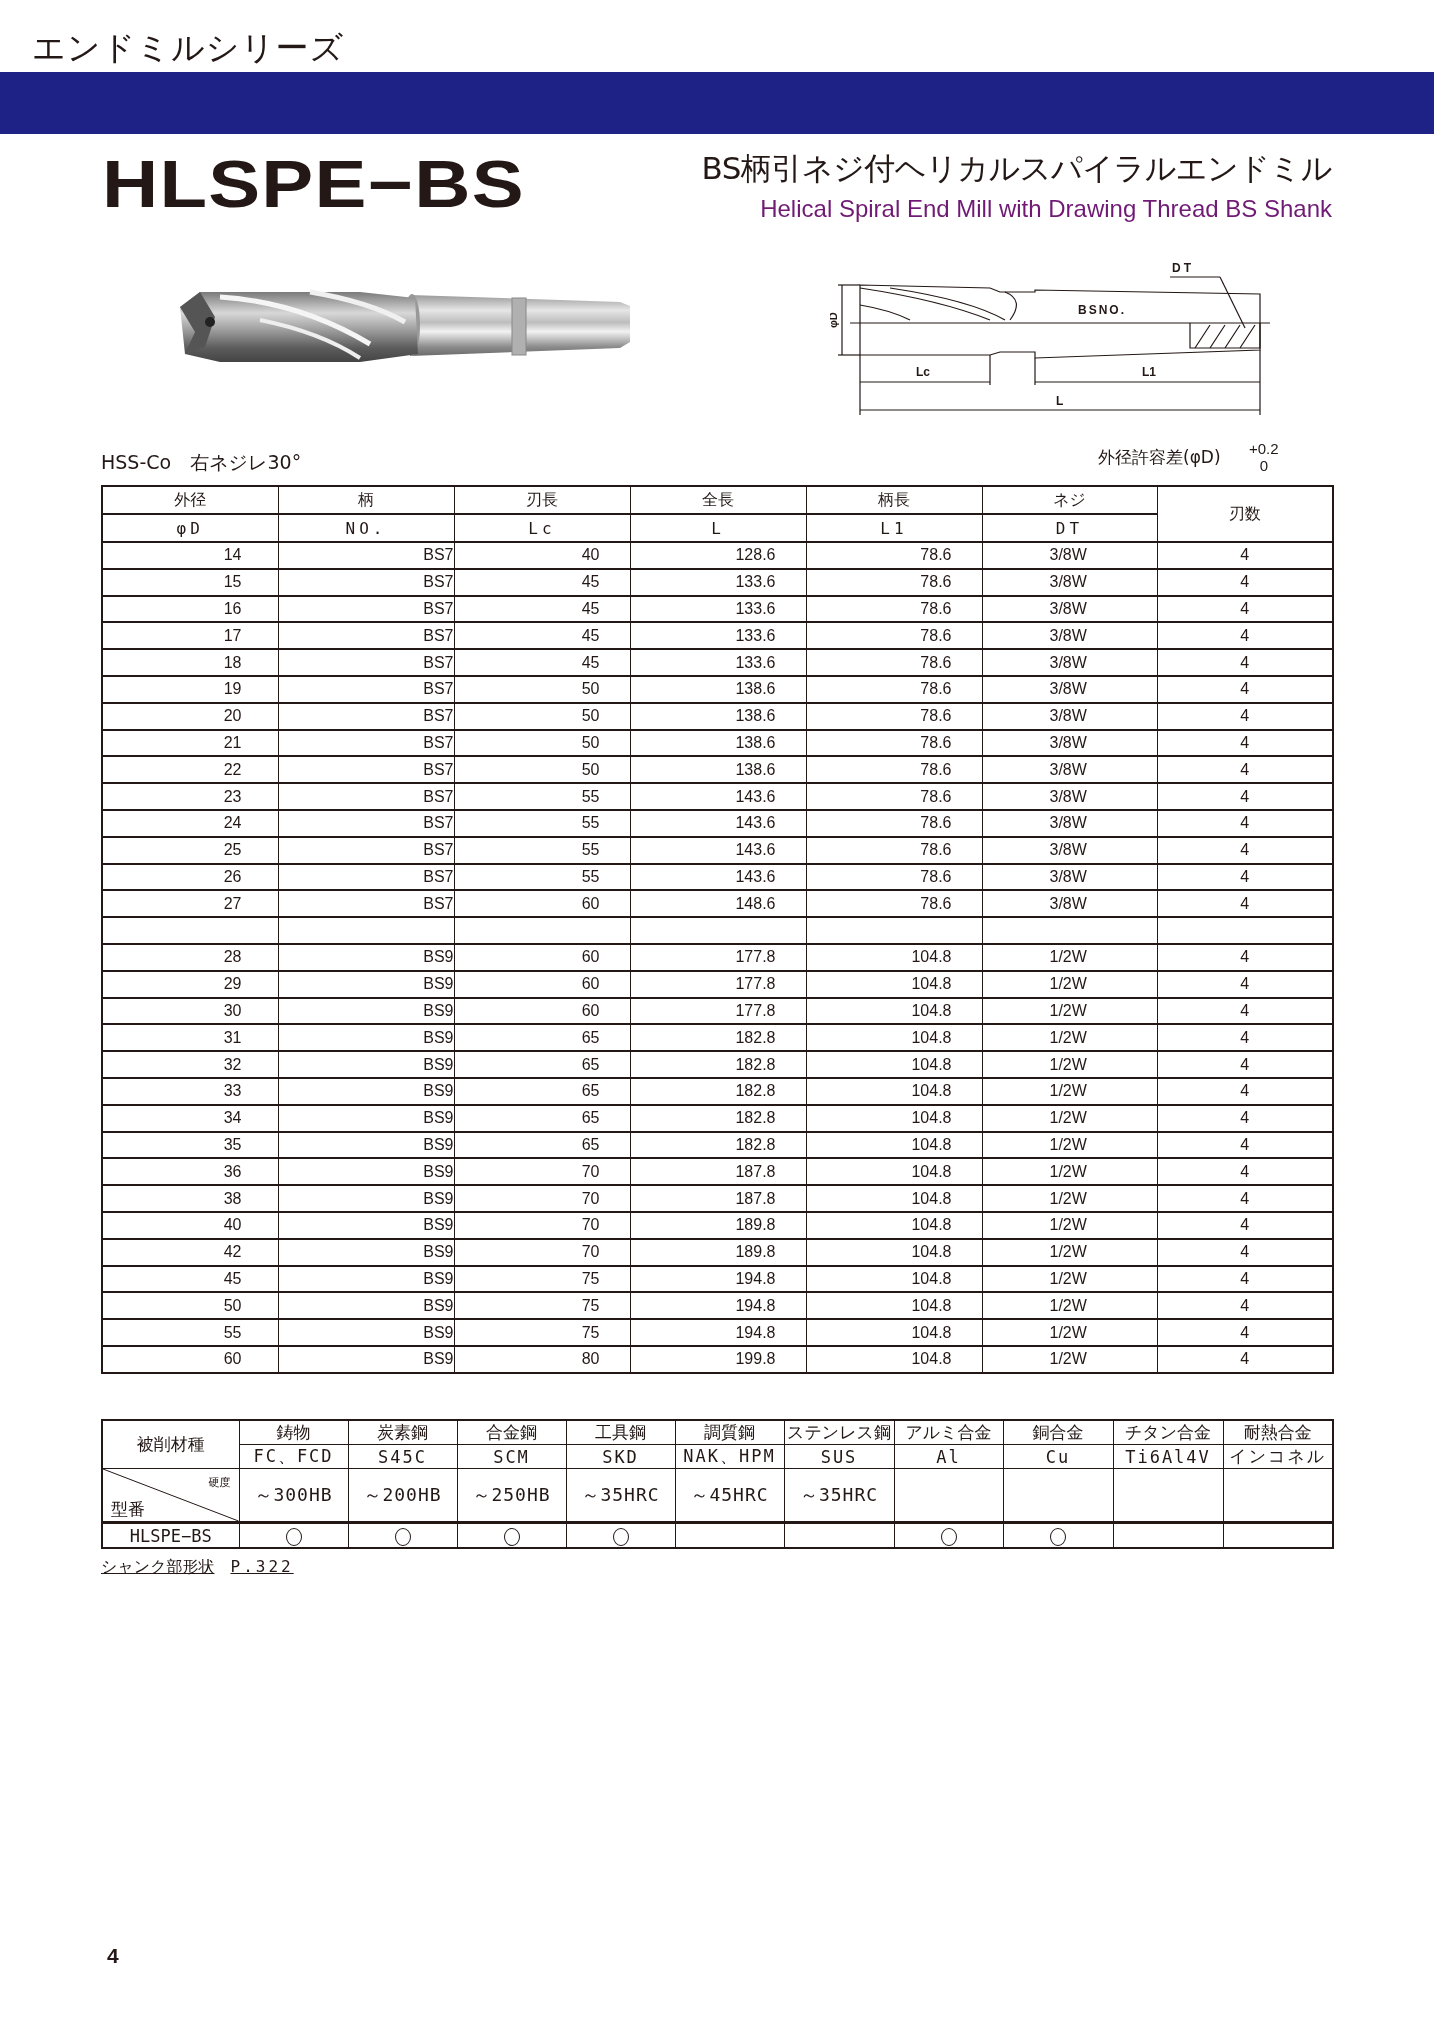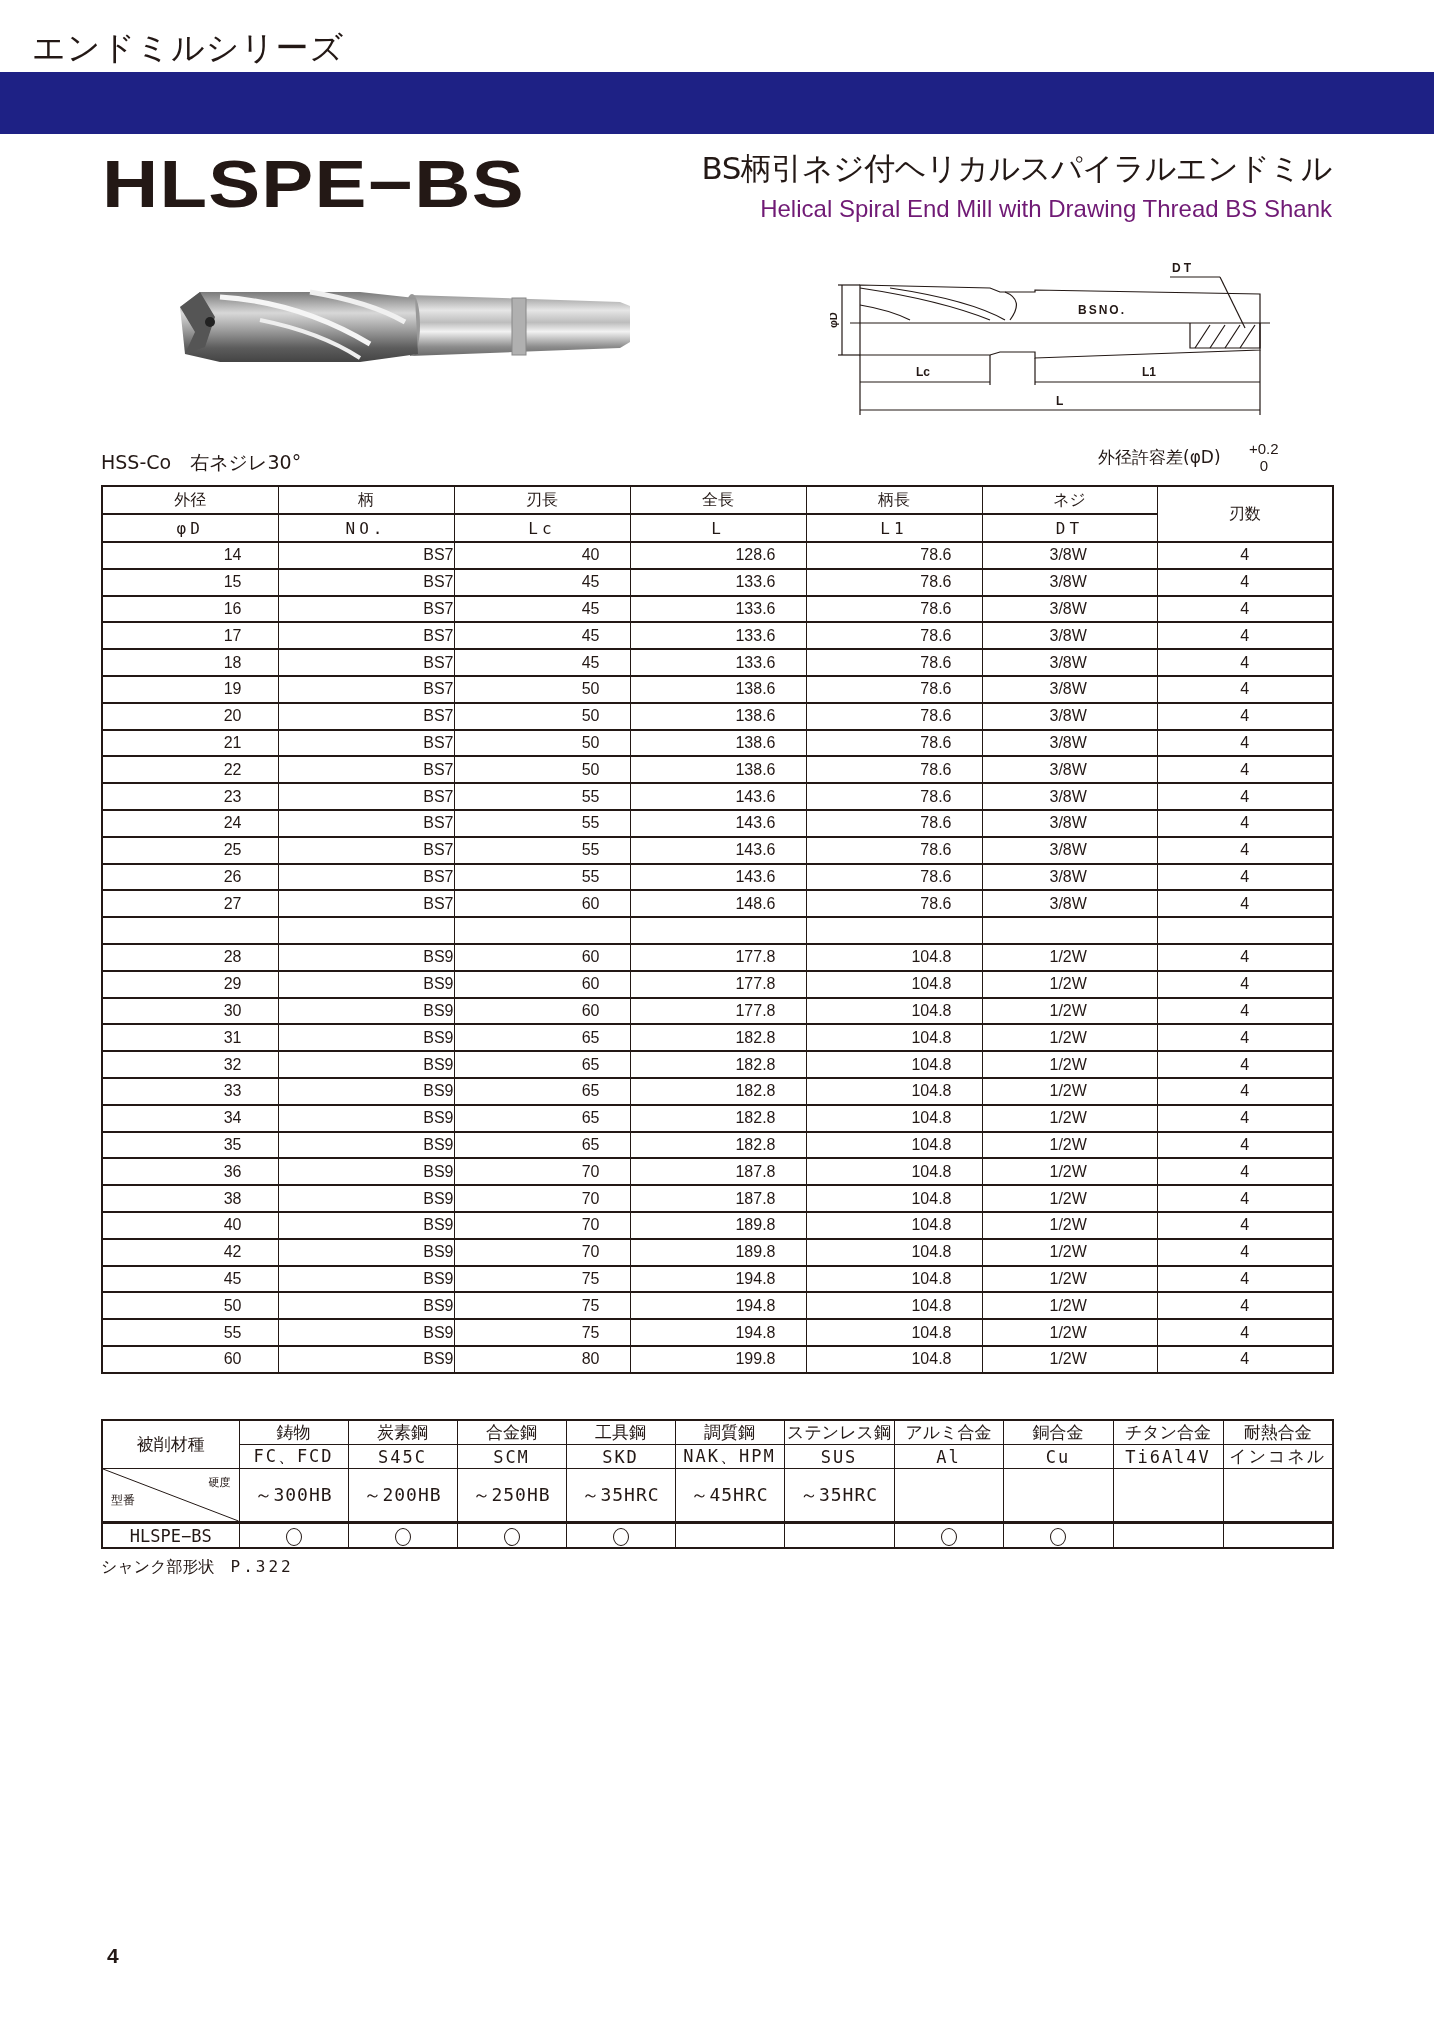--- a/index.html
+++ b/index.html
@@ -32,25 +32,25 @@
   #spec-table td.c-fl { text-align:center; }
 
   #mat-table { left:101px; top:1419px; width:1231px; border:2px solid #231815; }
   #mat-table td { border:1.5px solid #231815; padding:0; text-align:center; font-size:17px; }
   #mat-table tr.r1 td { height:23px; }
   #mat-table tr.r2 td { height:23px; font-family:"DejaVu Sans Mono", monospace; letter-spacing:2px; font-size:17px; }
   #mat-table tr.r3 td { height:52px; font-family:"DejaVu Sans Mono", monospace; font-size:18px; letter-spacing:1px; border-bottom:3px solid #231815; }
   #mat-table tr.r4 td { height:23px; font-family:"DejaVu Sans Mono", monospace; font-size:17px; }
   #mat-table td.corner { position:relative; padding:0; }
   #mat-table td.corner .hard { position:absolute; right:8px; top:6px; font-size:11px; font-family:"DejaVu Sans", sans-serif; letter-spacing:0; }
-  #mat-table td.corner .model { position:absolute; left:8px; bottom:12px; font-size:12px; font-family:"DejaVu Sans", sans-serif; letter-spacing:0; }
+  #mat-table td.corner .model { position:absolute; left:8px; bottom:0; font-size:17px; font-family:"DejaVu Sans", sans-serif; letter-spacing:0; }
   #mat-table td.corner svg { position:absolute; left:0; top:0; width:100%; height:100%; }
   .circle { display:inline-block; width:14px; height:16px; border:1px solid #231815; border-radius:50%; vertical-align:middle; }
 
-  #shank-note { left:101px; top:1557px; font-size:16px; white-space:nowrap; }
+  #shank-note { left:101px; top:1557px; font-size:16px; white-space:nowrap;text-decoration:underline; }
   #shank-note .pref { font-family:"DejaVu Sans Mono", monospace; letter-spacing:3px; margin-left:16px; }
   #page-number { left:107px; top:1944px; font-family:"Liberation Sans", sans-serif; font-weight:bold; font-size:21px; }
 </style>
 </head>
 <body>
 
 <div class="abs" id="series-label">エンドミルシリーズ</div>
 <div class="abs" id="band"></div>
 
 <div class="abs" id="model-title">HLSPE−BS</div>

